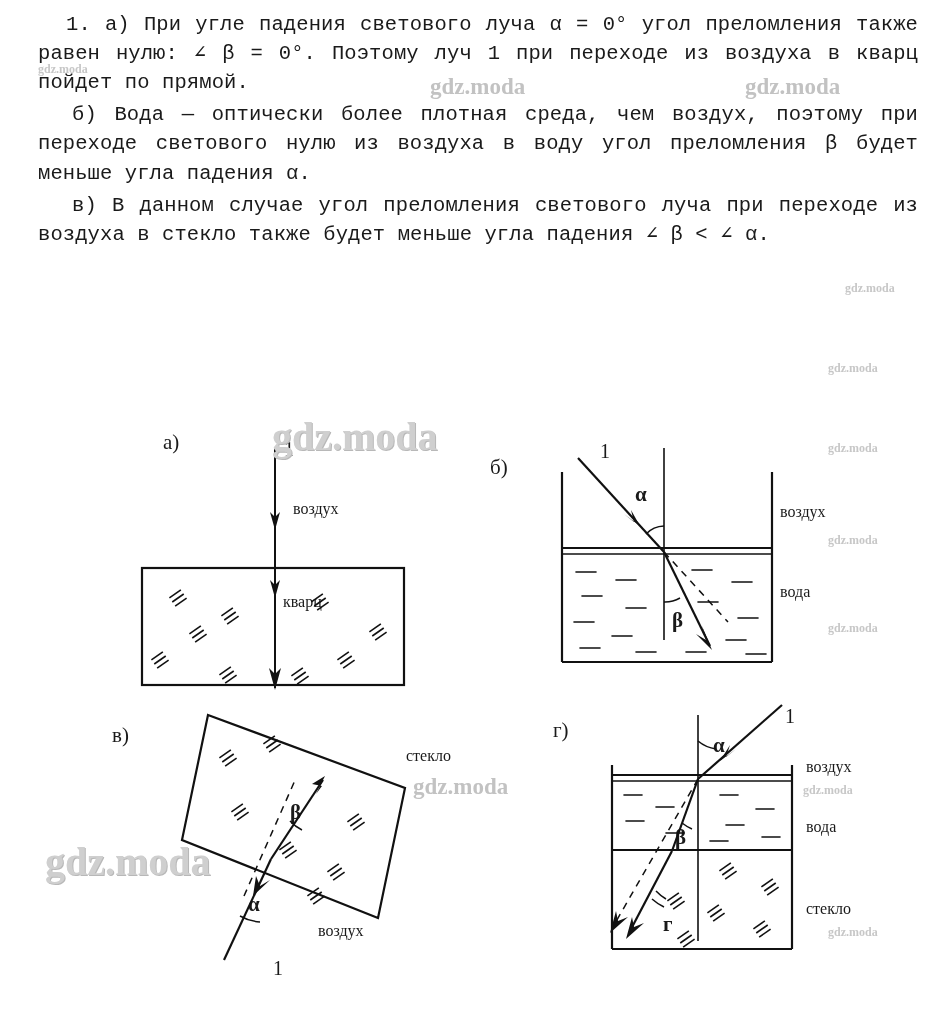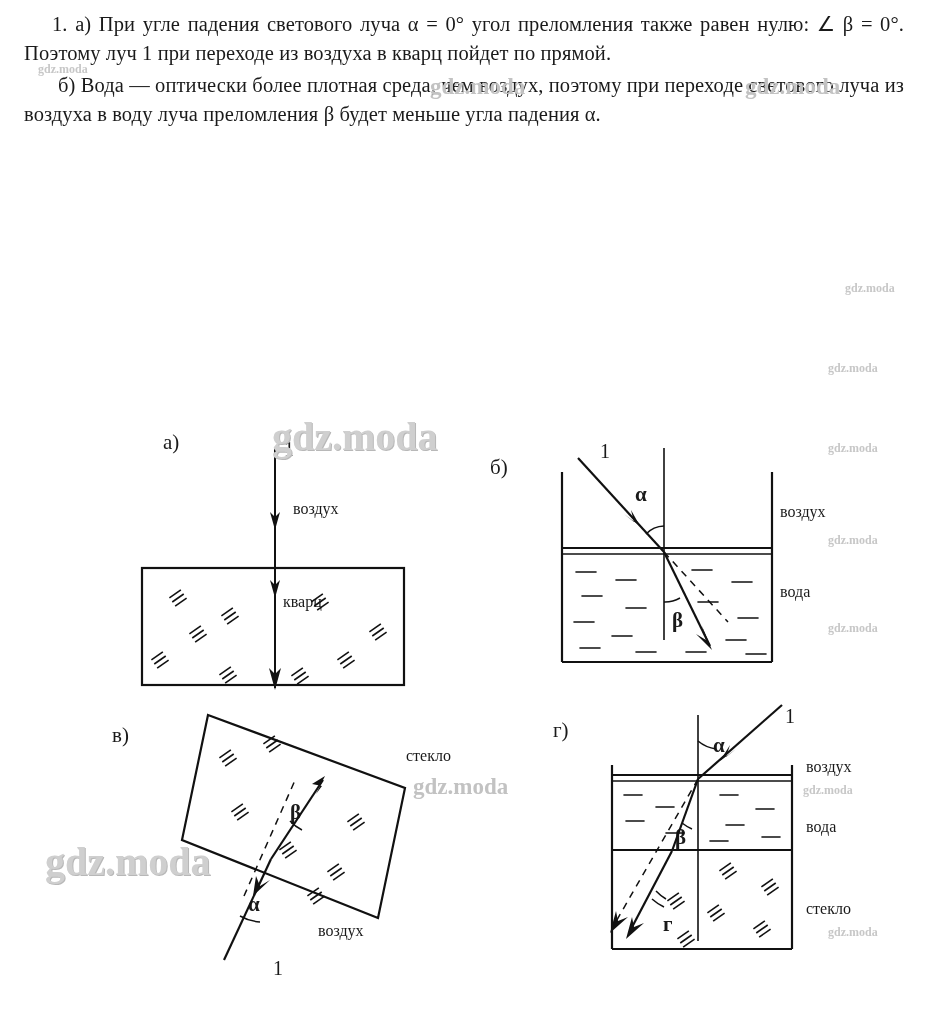--- a/index.html
+++ b/index.html
@@ -15,23 +15,24 @@
     color: #1a1a1a;
     overflow: hidden;
   }
   .page {
     position: relative;
     width: 950px;
     height: 1035px;
   }
   .text-block {
     position: absolute;
-    left: 24px;
+    left: 38px;
     top: 10px;
     width: 880px;
+    font-family: Liberation Mono, monospace;
   }
   p.para {
     margin: 0 0 3px 0;
     font-size: 20.5px;
     line-height: 1.42;
     text-align: justify;
     text-indent: 34px;
     letter-spacing: 0.1px;
   }
   p.para.first {
@@ -80,21 +81,22 @@
   }
   svg { overflow: visible; }
 </style>
 </head>
 <body>
 
 <div class="page">
 
   <div class="text-block">
     <p class="para first">1. а) При угле падения светового луча α = 0° угол преломления также равен нулю: ∠ β = 0°. Поэтому луч 1 при переходе из воздуха в кварц пойдет по прямой.</p>
-    <p class="para">б) Вода — оптически более плотная среда, чем воздух, поэтому при переходе светового луча из воздуха в воду луча преломления β будет меньше угла падения α.</p>
+    <p class="para">б) Вода — оптически более плотная среда, чем воздух, поэтому при переходе светового нулю из воздуха в воду угол преломления β будет меньше угла падения α.</p>
+    <p class="para">в) В данном случае угол преломления светового луча при переходе из воздуха в стекло также будет меньше угла падения ∠ β &lt; ∠ α.</p>
   </div>
 
   <div class="fig-area">
 
     <div class="fig-label" style="left:163px; top:30px;">а)</div>
     <div class="cap" style="left:293px; top:100px;">воздух</div>
     <div class="cap" style="left:283px; top:193px;">кварц</div>
     <div class="fig-label" style="left:284px; top:38px; font-size:20px;">1</div>
 
     <svg width="420" height="290" style="position:absolute; left:110px; top:20px;">

